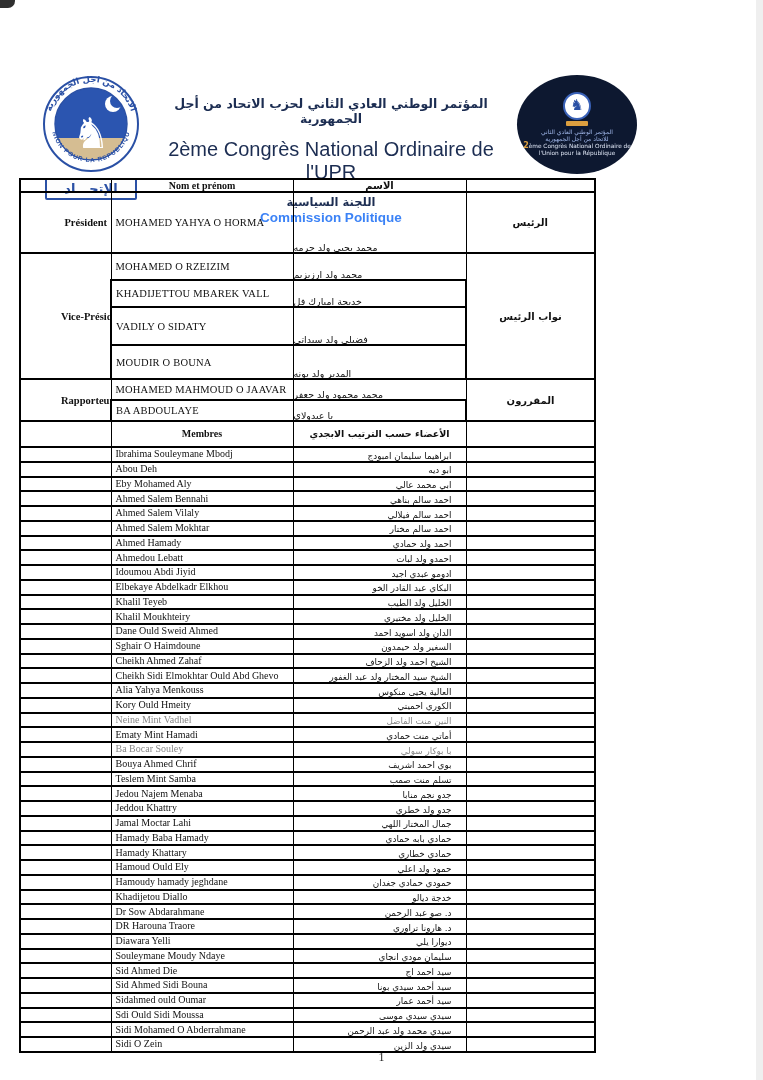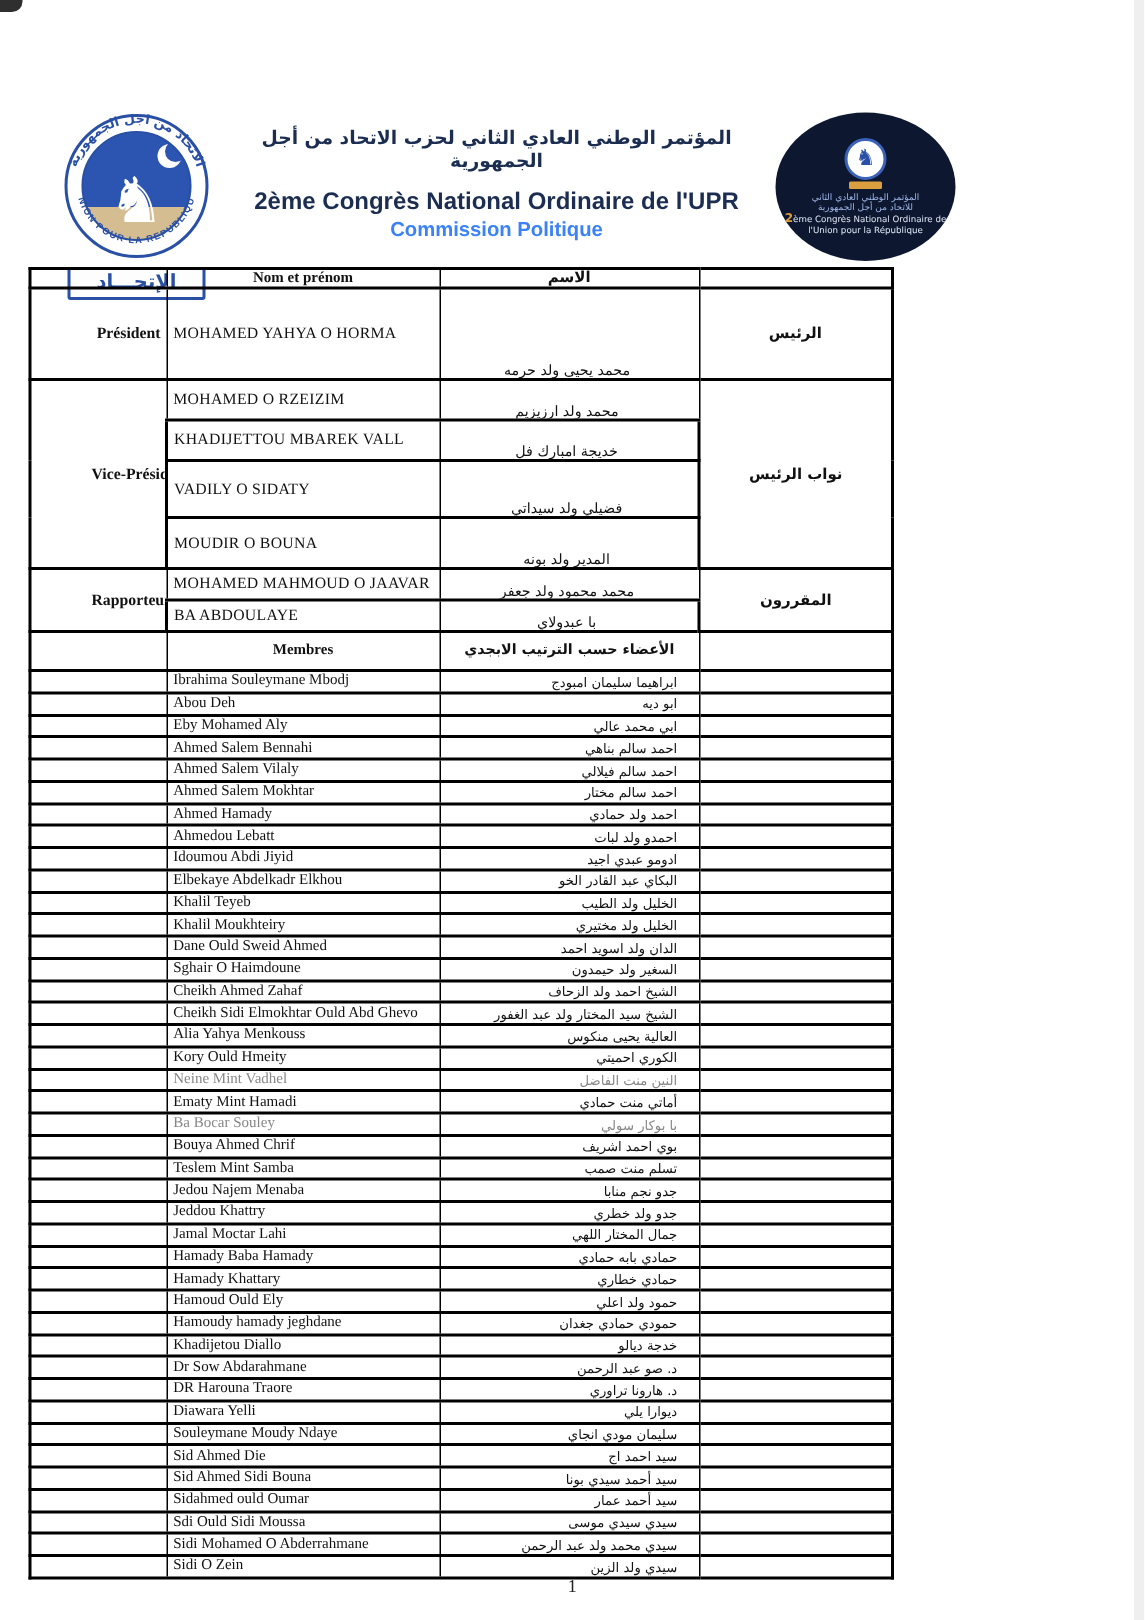--- a/index.html
+++ b/index.html
@@ -11,23 +11,23 @@
                     border-bottom-right-radius:7px;opacity:.92;}
   .artifact-rightedge{position:absolute;right:0;top:0;width:7px;height:1080px;background:#efefef;}
 
   
   .hdr-left-logo{position:absolute;left:36px;top:76px;width:110px;text-align:center;}
   .hdr-left-logo svg{display:block;margin:0 auto;}
   .union-box{margin:2px auto 0;width:88px;height:18px;border:2px solid #2a50a5;border-radius:2px;
              color:#2a50a5;font-weight:bold;font-size:13px;line-height:17px;
              font-family:"DejaVu Sans",sans-serif;background:#fdfdfd;}
 
-  .titles{position:absolute;left:150px;top:84px;width:362px;text-align:center;}
+  .titles{position:absolute;left:150px;top:96px;width:362px;text-align:center;}
   .title-ar{font-family:"DejaVu Sans",sans-serif;font-weight:bold;font-size:12.5px;color:#1c2d52;direction:rtl;}
-  .title-fr{font-family:"Liberation Sans",sans-serif;font-weight:bold;font-size:16px;color:#1c2d52;margin-top:12px;}
+  .title-fr{font-family:"Liberation Sans",sans-serif;font-weight:normal;font-size:20px;color:#1c2d52;margin-top:12px;}
   .committee-ar{font-family:"DejaVu Sans",sans-serif;font-weight:bold;font-size:11.5px;color:#1c2d52;direction:rtl;margin-top:11px;}
   .committee-fr{font-family:"Liberation Sans",sans-serif;font-weight:bold;font-size:13.5px;color:#3b82f6;margin-top:1px;}
 
   .badge{position:absolute;left:517px;top:75px;width:120px;height:99px;background:#0d1830;
          border-radius:50%;display:flex;flex-direction:column;align-items:center;justify-content:center;
          text-align:center;}
   .badge-emblem{width:24px;height:24px;border-radius:50%;background:#fff;border:2px solid #3a62b8;
                 color:#2a50a5;font-size:15px;line-height:22px;font-family:"DejaVu Sans",sans-serif;}
   .badge-banner{width:22px;height:5px;background:#dc9f3f;border-radius:1px;margin:1px 0 2px;}
   .badge-line{font-family:"DejaVu Sans",sans-serif;font-size:6px;line-height:7px;color:#9fb6e8;direction:rtl;}
@@ -45,21 +45,21 @@
   tr.r-head{height:13px;}  tr.r-pres{height:61px;}
   tr.r-v1,tr.r-v2{height:27px;} tr.r-v3{height:38px;} tr.r-v4{height:34px;}
   tr.r-rap{height:21px;}   tr.r-memh{height:26px;}
   tr.member-row{height:14.75px;}
 
   .hdr-cell{font-weight:bold;font-size:10px;text-align:center;vertical-align:middle;line-height:1;}
   .ar{font-family:"DejaVu Sans",sans-serif;direction:rtl;}
   .c-role{font-weight:bold;font-size:10.5px;text-align:center;vertical-align:middle;
           font-family:"Liberation Serif",serif;}
   .c-latin{font-size:10.5px;vertical-align:middle;padding-left:4px !important;letter-spacing:.2px;}
-  .c-arname{font-size:9.5px;vertical-align:bottom;text-align:center;padding-right:3px !important;line-height:1;}
+  .c-arname{font-size:9.5px;vertical-align:bottom;text-align:left;padding-right:3px !important;line-height:1;}
   .c-rolear{font-weight:bold;font-size:10px;text-align:center;vertical-align:middle;}
   .memh-ar{font-size:9.5px;}
   .m-latin{font-size:10px;vertical-align:middle;padding-left:4px !important;line-height:1;margin-left:38px;}
   .m-ar{font-size:8.8px;vertical-align:bottom;text-align:right;padding-right:14px !important;line-height:1.05;}
   tr.gray .m-latin, tr.gray .m-ar{color:#878787;}
 
   .page-number{position:absolute;left:0;top:1050px;width:100%;text-align:center;
                font-size:12px;color:#222;}
 </style>
 </head>
@@ -94,20 +94,21 @@
       <text font-size="6.2" fill="#2a50a5" font-weight="bold" letter-spacing="1" font-family="Liberation Sans, sans-serif">
         <textPath href="#arcBot" startOffset="50%" text-anchor="middle">UNION POUR LA REPUBLIQUE</textPath>
       </text>
     </svg>
     <div class="union-box">الإتحـــاد</div>
   </div>
 
   <div class="titles">
     <div class="title-ar">المؤتمر الوطني العادي الثاني لحزب الاتحاد من أجل الجمهورية</div>
     <div class="title-fr">2ème Congrès National Ordinaire de l'UPR</div>
+    <div class="committee-ar">اللجنة السياسية</div>
     <div class="committee-fr">Commission Politique</div>
   </div>
 
   <div class="badge">
     <div class="badge-emblem">♞</div>
     <div class="badge-banner"></div>
     <div class="badge-line">المؤتمر الوطني العادي الثاني</div>
     <div class="badge-line">للاتحاد من أجل الجمهورية</div>
     <div class="badge-line fr"><span class="badge-num">2</span><span>ème Congrès National Ordinaire de</span></div>
     <div class="badge-line fr">l'Union pour la République</div>

